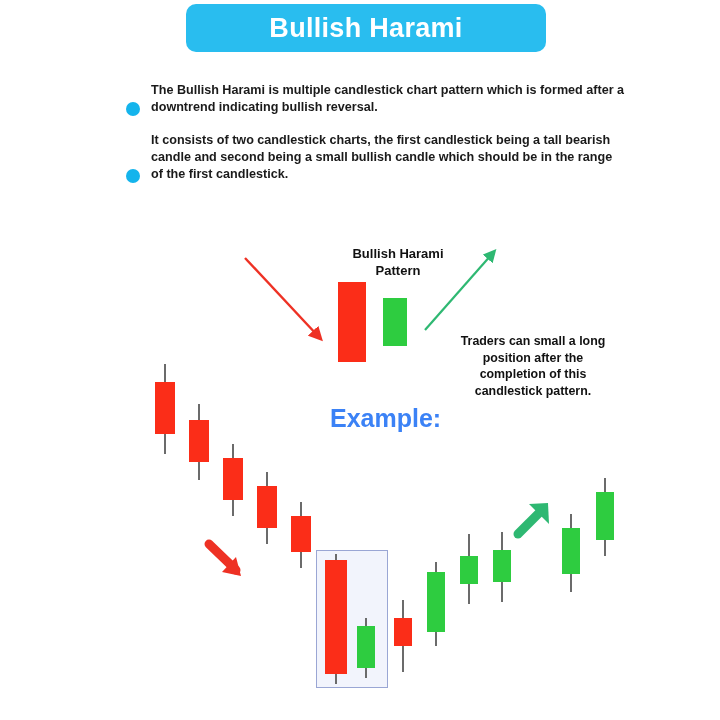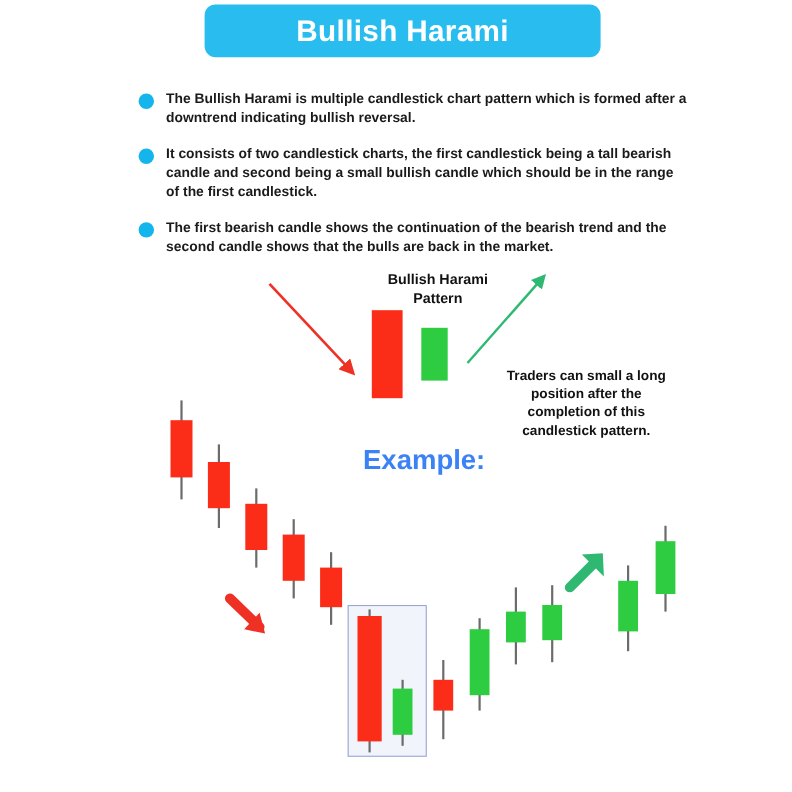--- a/index.html
+++ b/index.html
@@ -42,21 +42,21 @@
 
   
   .bullets {
     position: absolute;
     left: 126px;
     top: 82px;
     width: 500px;
   }
   .bullet-row {
     display: flex;
-    align-items: flex-start;
+    align-items: flex-end;
     margin-bottom: 16px;
   }
   .bullet-dot {
     width: 14px;
     height: 14px;
     border-radius: 50%;
     background: #14B4EC;
     flex: 0 0 14px;
     margin-top: 3px;
     margin-right: 11px;
@@ -155,24 +155,20 @@
 
   <div class="bullets">
     <div class="bullet-row">
       <span class="bullet-dot"></span>
       <span class="bullet-text">The Bullish Harami is multiple candlestick chart pattern which is formed after a downtrend indicating bullish reversal.</span>
     </div>
     <div class="bullet-row">
       <span class="bullet-dot"></span>
       <span class="bullet-text">It consists of two candlestick charts, the first candlestick being a tall bearish candle and second being a small bullish candle which should be in the range of the first candlestick.</span>
     </div>
-    <div class="bullet-row">
-      <span class="bullet-dot"></span>
-      <span class="bullet-text">The first bearish candle shows the continuation of the bearish trend and the second candle shows that the bulls are back in the market.</span>
-    </div>
   </div>
 
   <div class="pattern-label">
     <div>Bullish Harami</div>
     <div>Pattern</div>
   </div>
 
   <div class="demo-candle" style="left:338px; top:282px; width:28px; height:80px; background:#fb2d18;"></div>
   <div class="demo-candle" style="left:383px; top:298px; width:24px; height:48px; background:#2ecc40;"></div>
 

